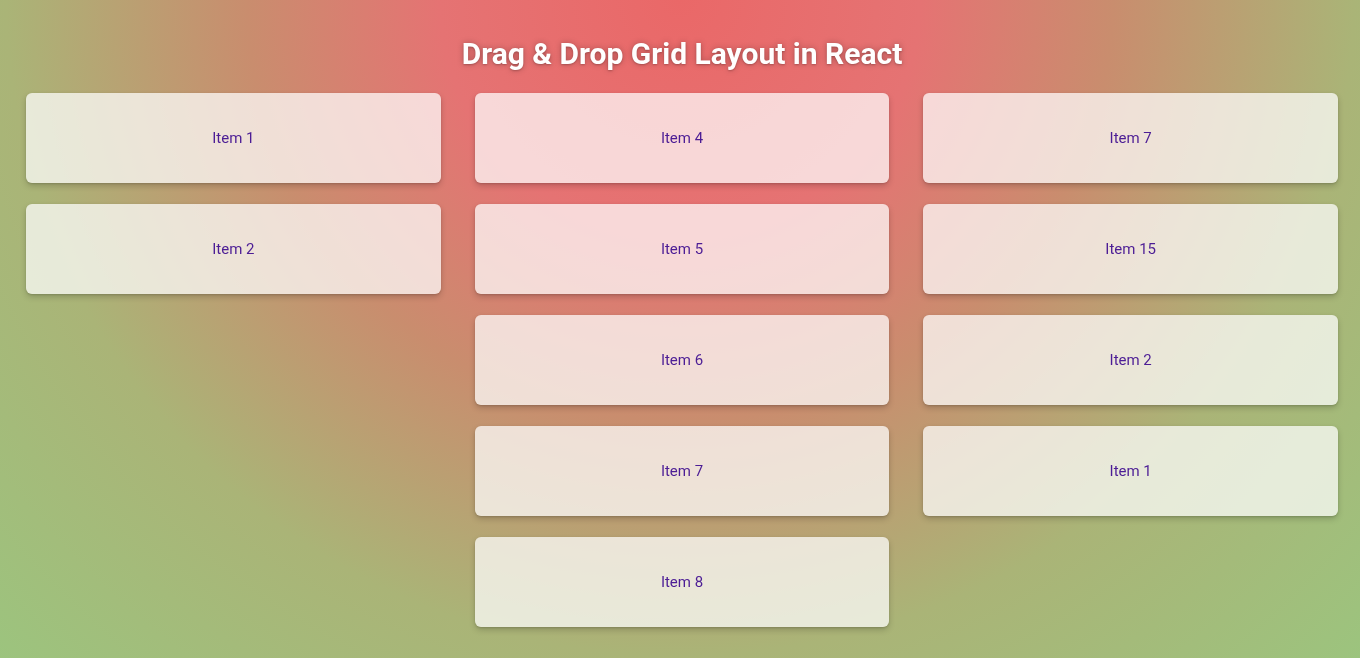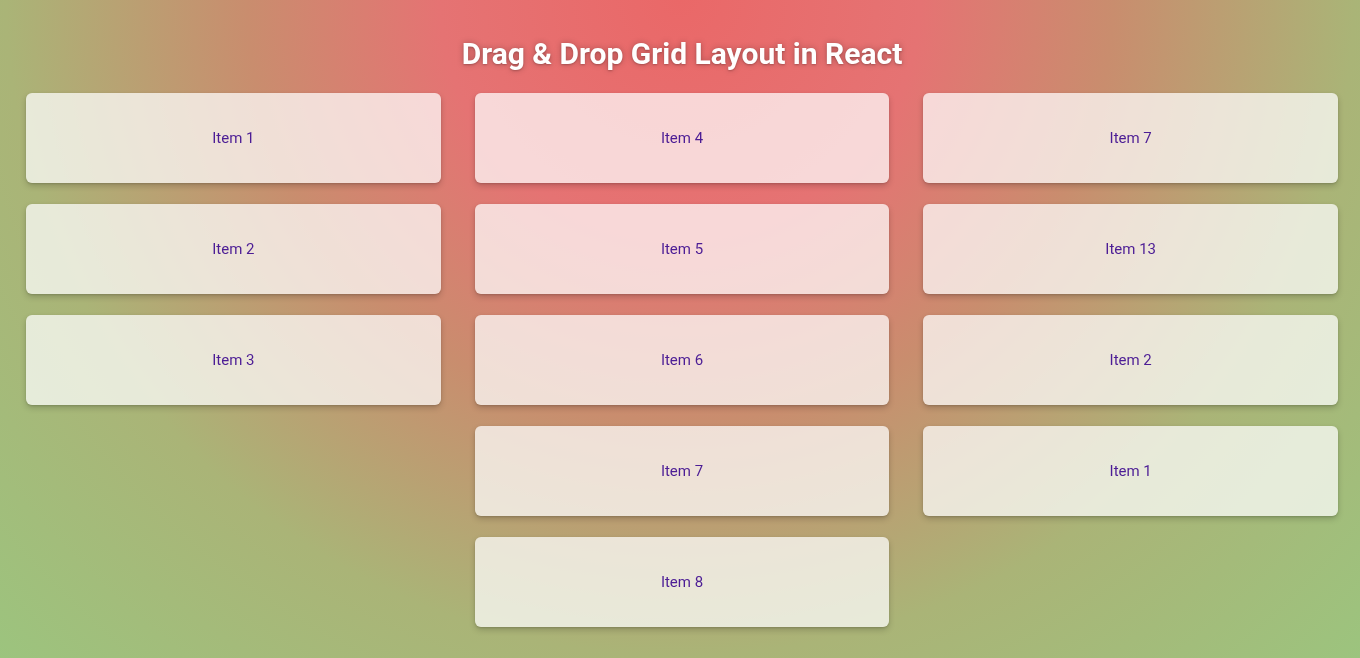--- a/index.html
+++ b/index.html
@@ -62,23 +62,20 @@
 
 <div class="grid-container">
 
   <div class="column">
     <div class="card">
       <span>Item 1</span>
     </div>
     <div class="card">
       <span>Item 2</span>
     </div>
-    <div class="card">
-      <span>Item 3</span>
-    </div>
   </div>
 
   <div class="column">
     <div class="card">
       <span>Item 4</span>
     </div>
     <div class="card">
       <span>Item 5</span>
     </div>
     <div class="card">
@@ -90,21 +87,21 @@
     <div class="card">
       <span>Item 8</span>
     </div>
   </div>
 
   <div class="column">
     <div class="card">
       <span>Item 7</span>
     </div>
     <div class="card">
-      <span>Item 13</span>
+      <span>Item 15</span>
     </div>
     <div class="card">
       <span>Item 2</span>
     </div>
     <div class="card">
       <span>Item 1</span>
     </div>
   </div>
 
 </div>

